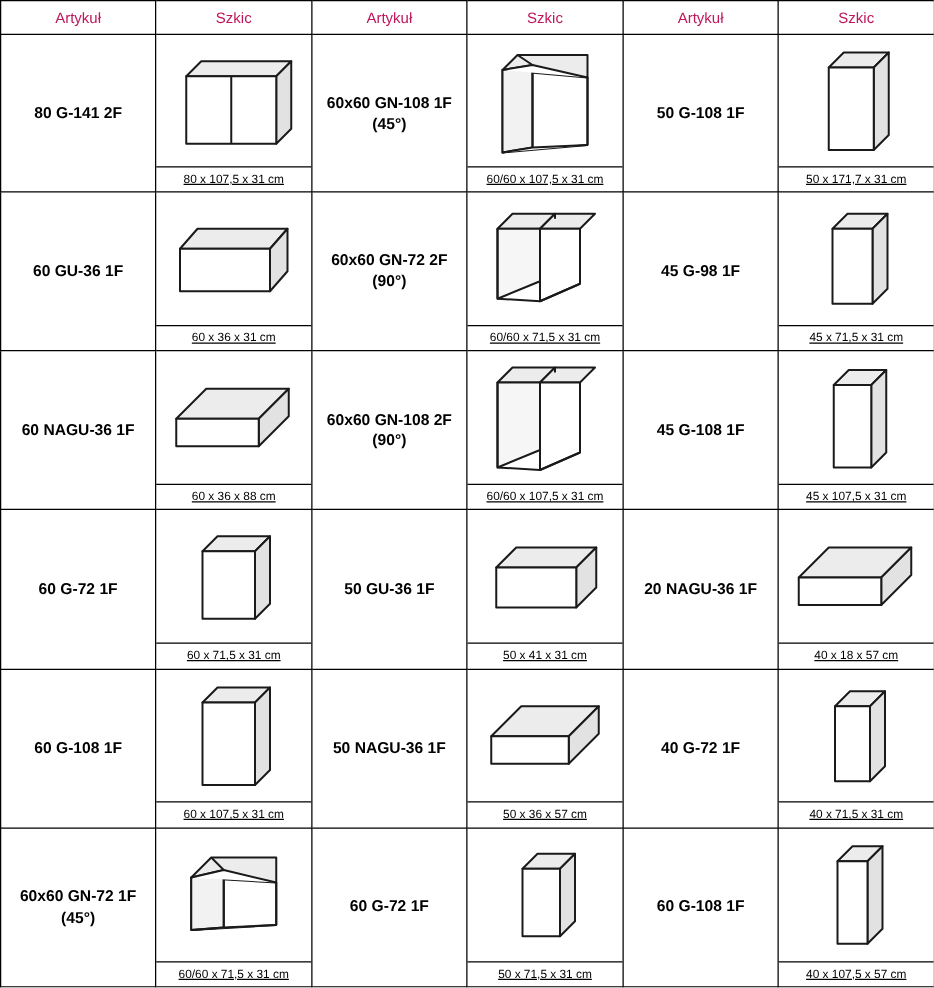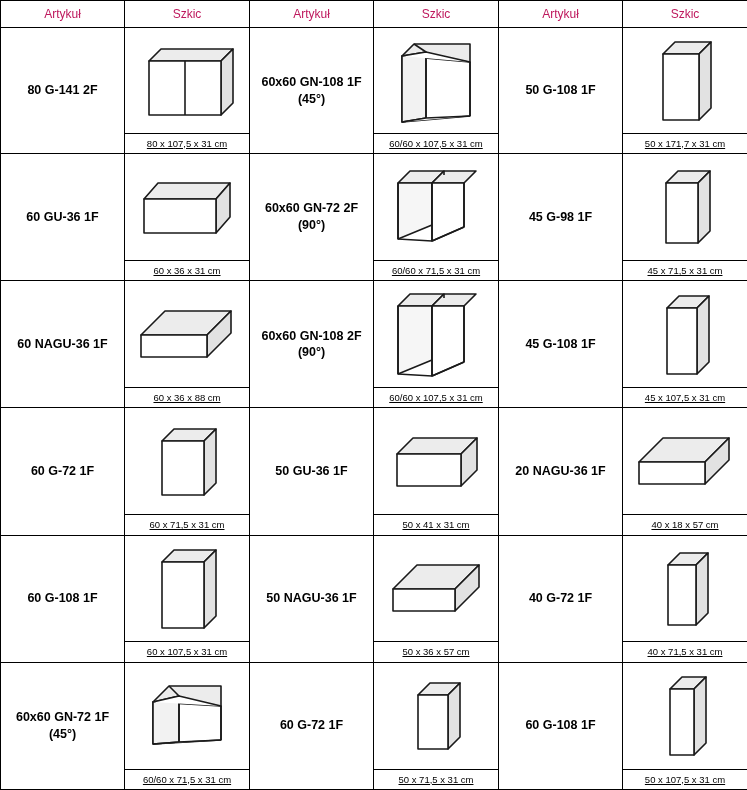--- a/index.html
+++ b/index.html
@@ -413,19 +413,19 @@
         <div class="sketch-wrap">
           <div class="sketch-art">
             <svg width="58" height="92" viewBox="0 0 58 92">
               <g fill="#ffffff" stroke="#1a1a1a" stroke-width="1.6" stroke-linejoin="round">
                 <polygon points="14,18 26,6 50,6 38,18" fill="#ececec"></polygon>
                 <polygon points="38,18 50,6 50,72 38,84" fill="#e2e2e2"></polygon>
                 <rect x="14" y="18" width="24" height="66"></rect>
               </g>
             </svg>
           </div>
-          <div class="dim-strip">50 x 107,5 x 31 cm</div>
+          <div class="dim-strip">40 x 107,5 x 57 cm</div>
         </div>
       </td>
     </tr>
 
   </tbody>
 </table>
 
 </body></html>

